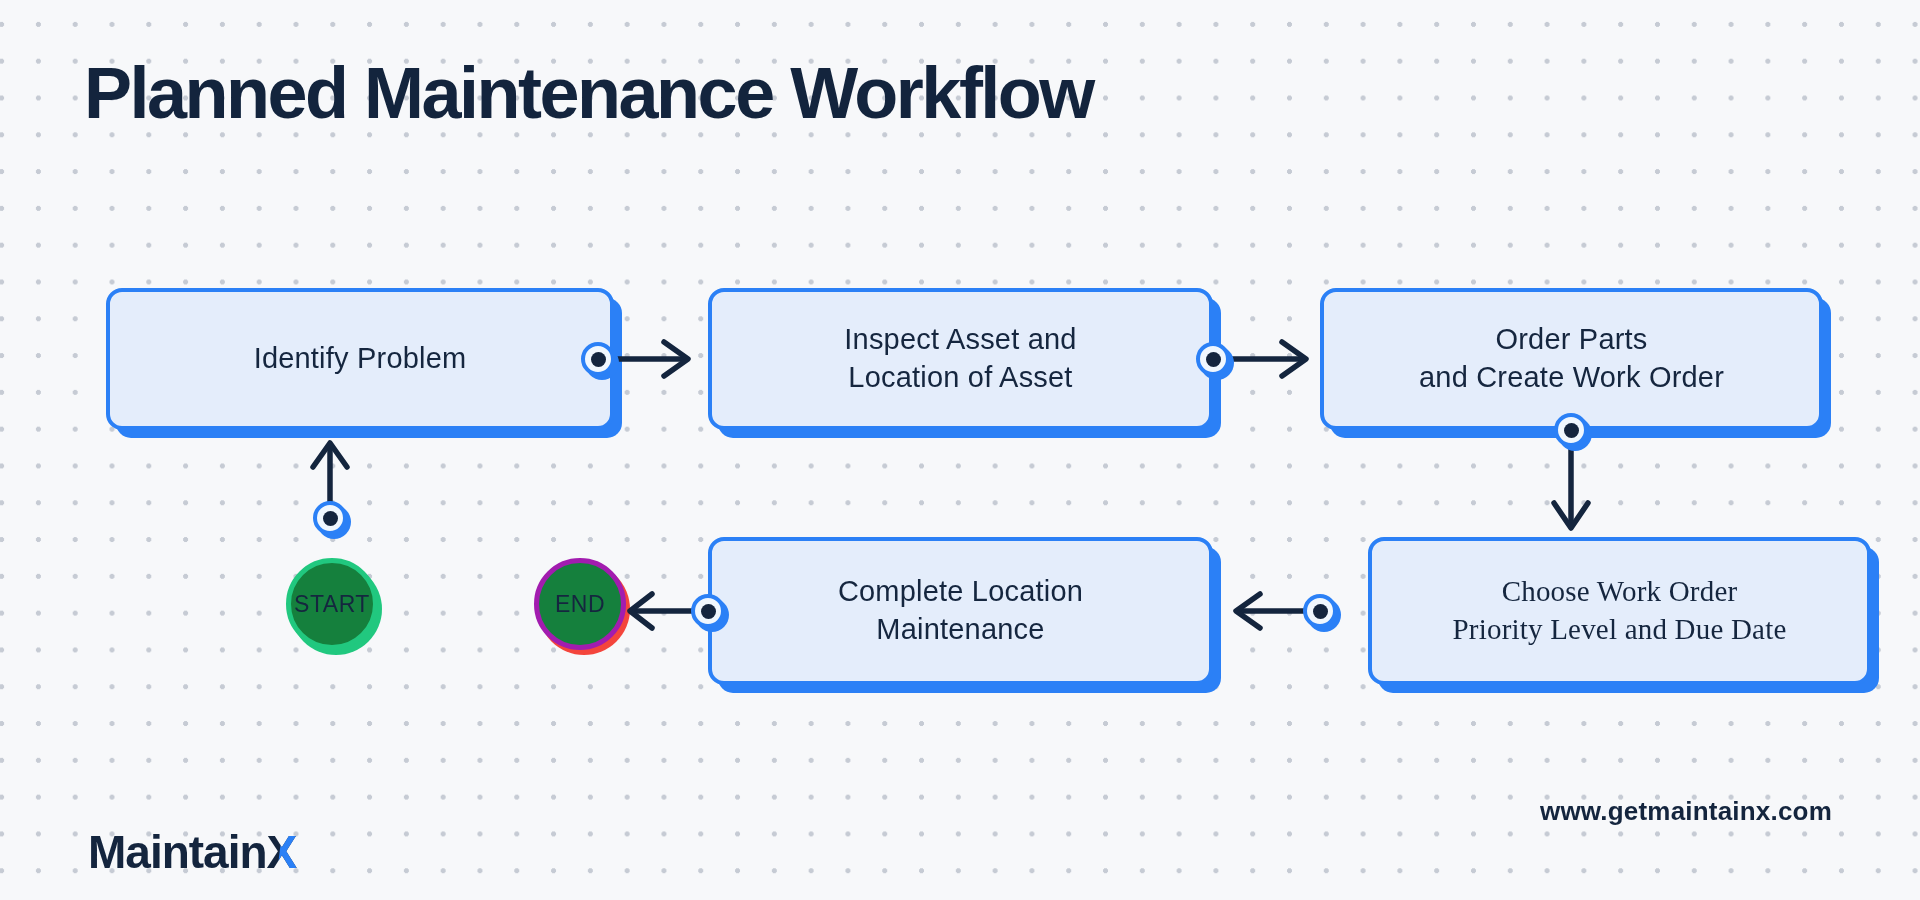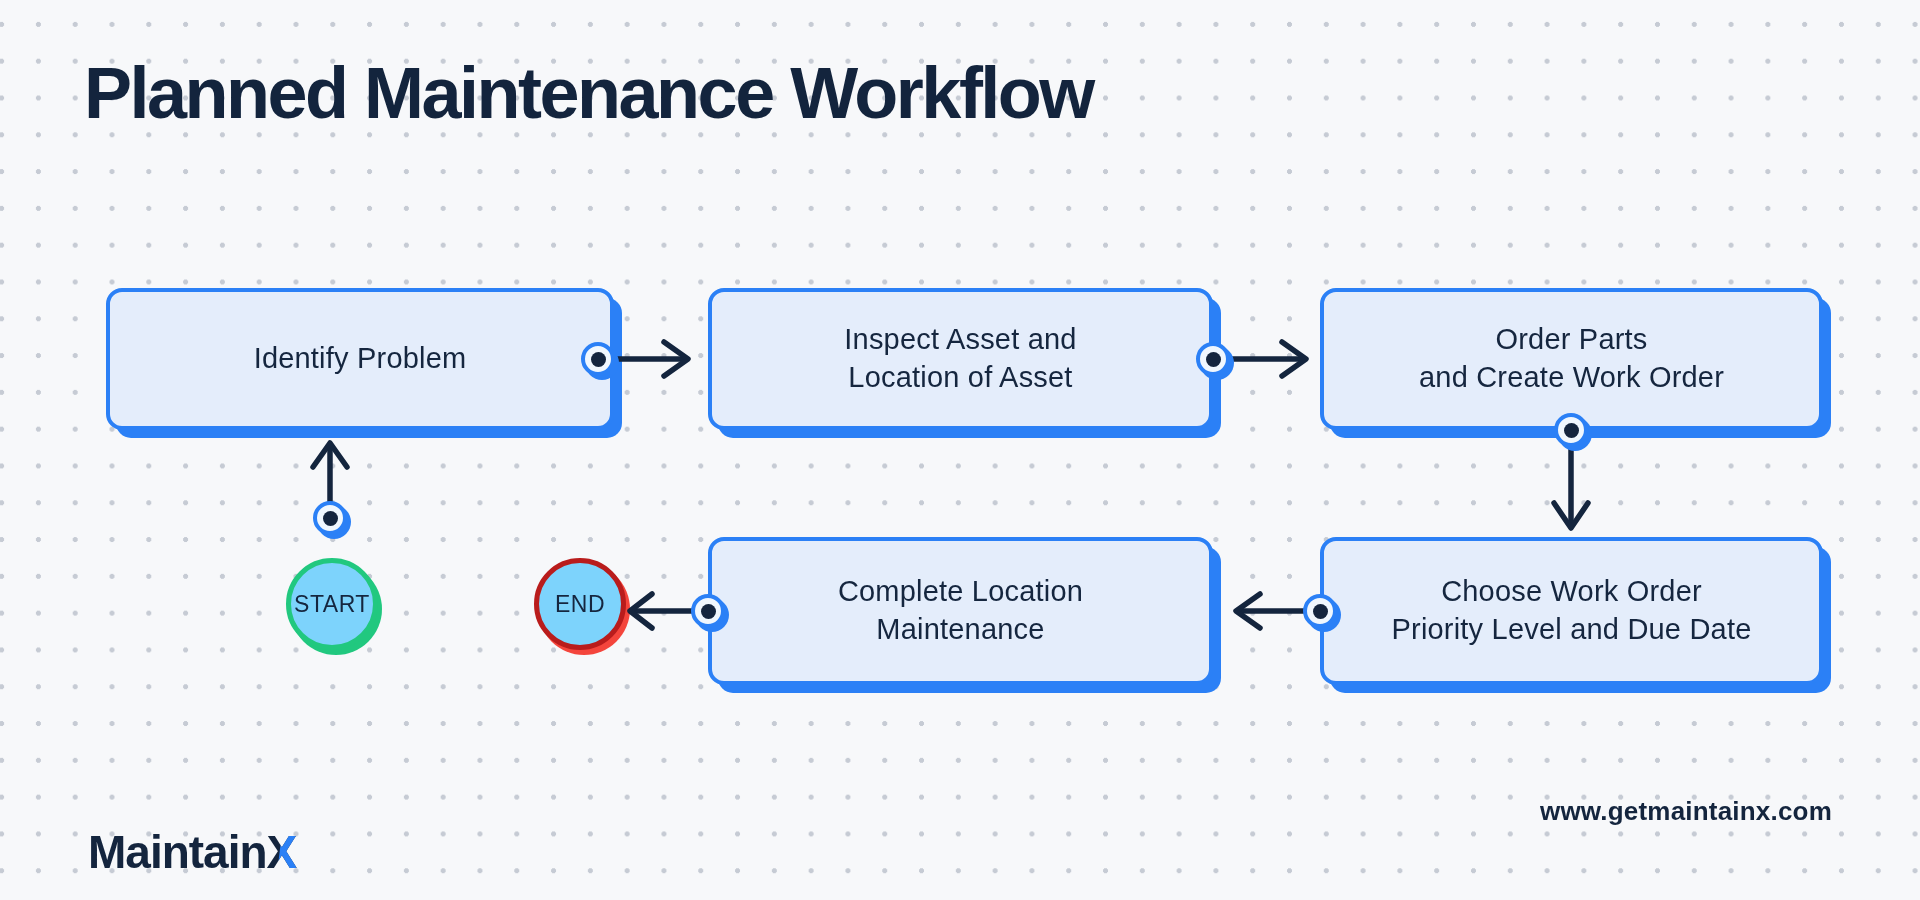--- a/index.html
+++ b/index.html
@@ -27,41 +27,41 @@
     box-sizing:border-box;
   }
   .node-label{
     font-size:29px;color:#15263F;text-align:center;
     line-height:1.3;white-space:pre-line;letter-spacing:0.2px;
   }
   .box-identify{left:106px;  top:288px; width:508px; height:142px;}
   .box-inspect {left:708px; top:288px; width:505px; height:142px;}
   .box-order   {left:1320px;top:288px; width:503px; height:142px;}
   .box-complete{left:708px; top:537px; width:505px; height:148px;}
-  .box-choose  {left:1320px;top:537px; width:503px; height:148px;}
+  .box-choose  {left:1368px;top:537px; width:503px; height:148px;font-family:Liberation Serif, serif;}
 
   
   .terminal{
     position:absolute;z-index:1;
     width:82px;height:82px;border-radius:50%;
-    background:#7dd3fc;
+    background:#15803d;
     display:flex;align-items:center;justify-content:center;
     box-sizing:content-box;
   }
   .terminal .terminal-label{
     font-size:23px;color:#15263F;letter-spacing:0.5px;font-weight:500;
   }
   .terminal-start{
     left:286px;top:558px;
     border:5px solid #21C87F;
     box-shadow:4px 5px 0 #21C87F;
   }
   .terminal-end{
     left:534px;top:558px;
-    border:5px solid #b91c1c;
+    border:5px solid #a21caf;
     box-shadow:4px 5px 0 #F4453C;
     text-align:right;
   }
 
   
   .connector{
     position:absolute;z-index:3;
     width:26px;height:26px;border-radius:50%;
     background:#F0F7FE;
     border:4px solid #2B80F6;

